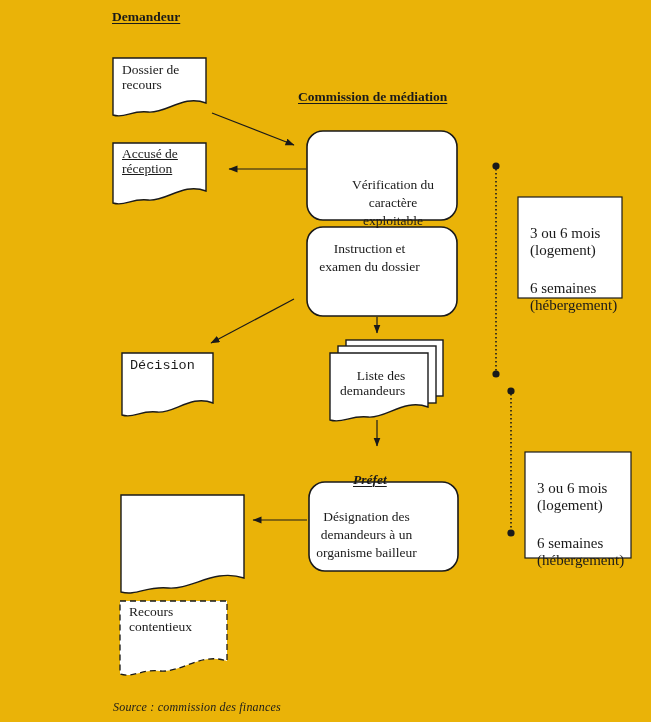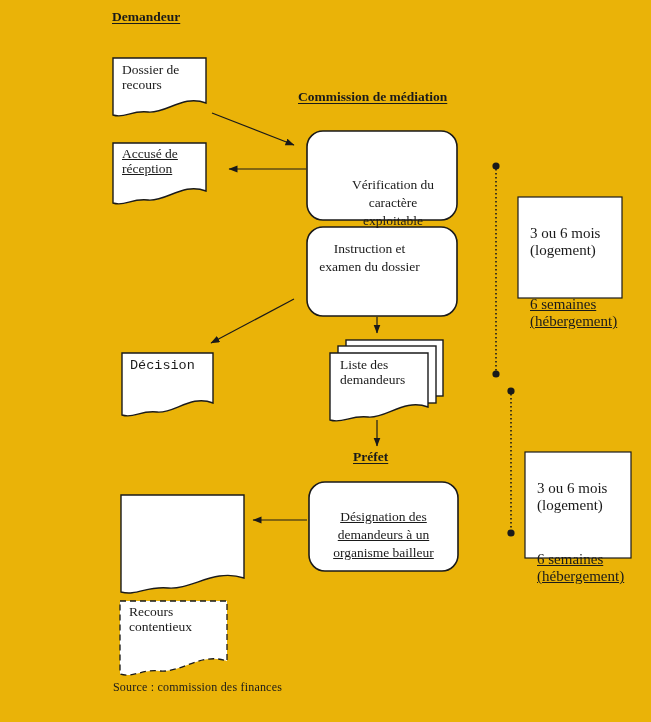--- a/index.html
+++ b/index.html
@@ -8,36 +8,36 @@
     font-family:"Liberation Serif", serif; color:#1a1a1a; overflow:hidden;
   }
   svg.layer { position:absolute; left:0; top:0; }
   .txt { position:absolute; white-space:pre-line; }
   .heading { font-weight:bold; font-size:13.5px; text-decoration:underline; text-underline-offset:2px; text-decoration-thickness:1.4px; }
   .doctext { font-size:13.5px; line-height:15px; }
   .proc { font-size:13.5px; line-height:18px; text-align:center; }
   .flexcenter { display:flex; align-items:center; justify-content:center; }
   .topalign { padding-top:13px; box-sizing:border-box; }
   .delay { font-size:15px; line-height:17px; }
-  .delay .p2 { margin-top:20px;text-decoration:underline; }
-  .source { font-size:12px; letter-spacing:0.2px; }
+  .delay .p2 { margin-top:4px; }
+  .source { font-style:italic; font-size:12px; letter-spacing:0.2px;margin-top:20px; }
   
   #t-demandeur   { left:112px; top:9px; }
   #t-commission  { left:298px; top:89px; }
-  #t-prefet      { left:353px; top:449px; }
+  #t-prefet      { left:353px; top:472px;font-style:italic; }
   #t-source      { left:113px; top:680px; }
   #t-dossier     { left:122px; top:62px; }
   #t-accuse      { left:122px; top:146px;text-decoration:underline; }
   #t-decision    { left:130px; top:358px;font-family:Liberation Mono, monospace; }
-  #t-liste       { left:340px; top:357px; }
+  #t-liste       { left:340px; top:368px;text-align:right; }
   #t-proposition { left:129px; top:498px; }
   #t-recours     { left:129px; top:604px; }
   #t-verification{ left:318px; top:131px; width:150px; height:89px;margin-top:27px; }
   #t-instruction { left:307px; top:227px; width:125px; height:89px; }
-  #t-designation { left:309px; top:482px; width:149px; height:106px;text-decoration:underline; }
+  #t-designation { left:292px; top:482px; width:149px; height:106px; }
   #t-delay1      { left:530px; top:208px; }
   #t-delay2      { left:537px; top:463px; }
 </style>
 </head>
 <body>
 
 <div class="canvas">
 
   <svg class="layer" width="651" height="722" viewBox="0 0 651 722">
     <defs>

